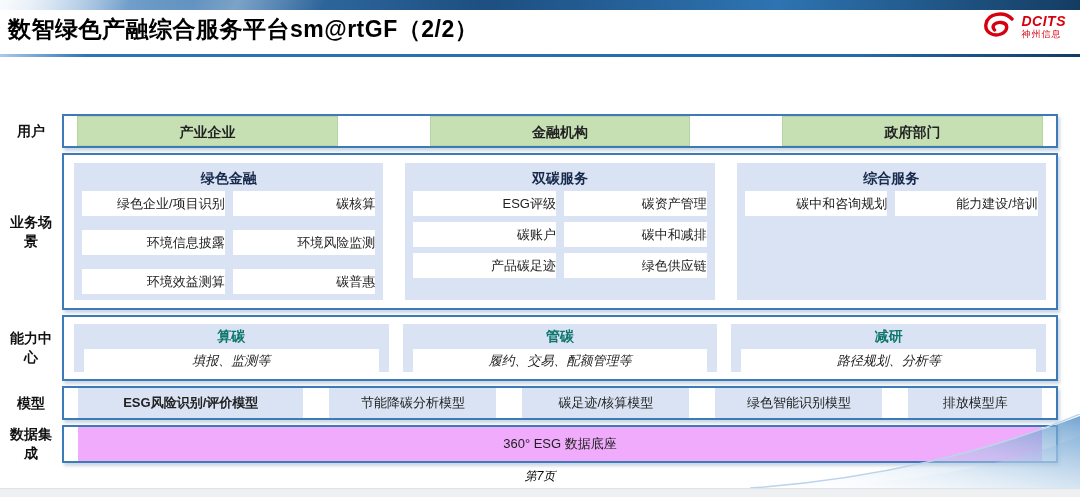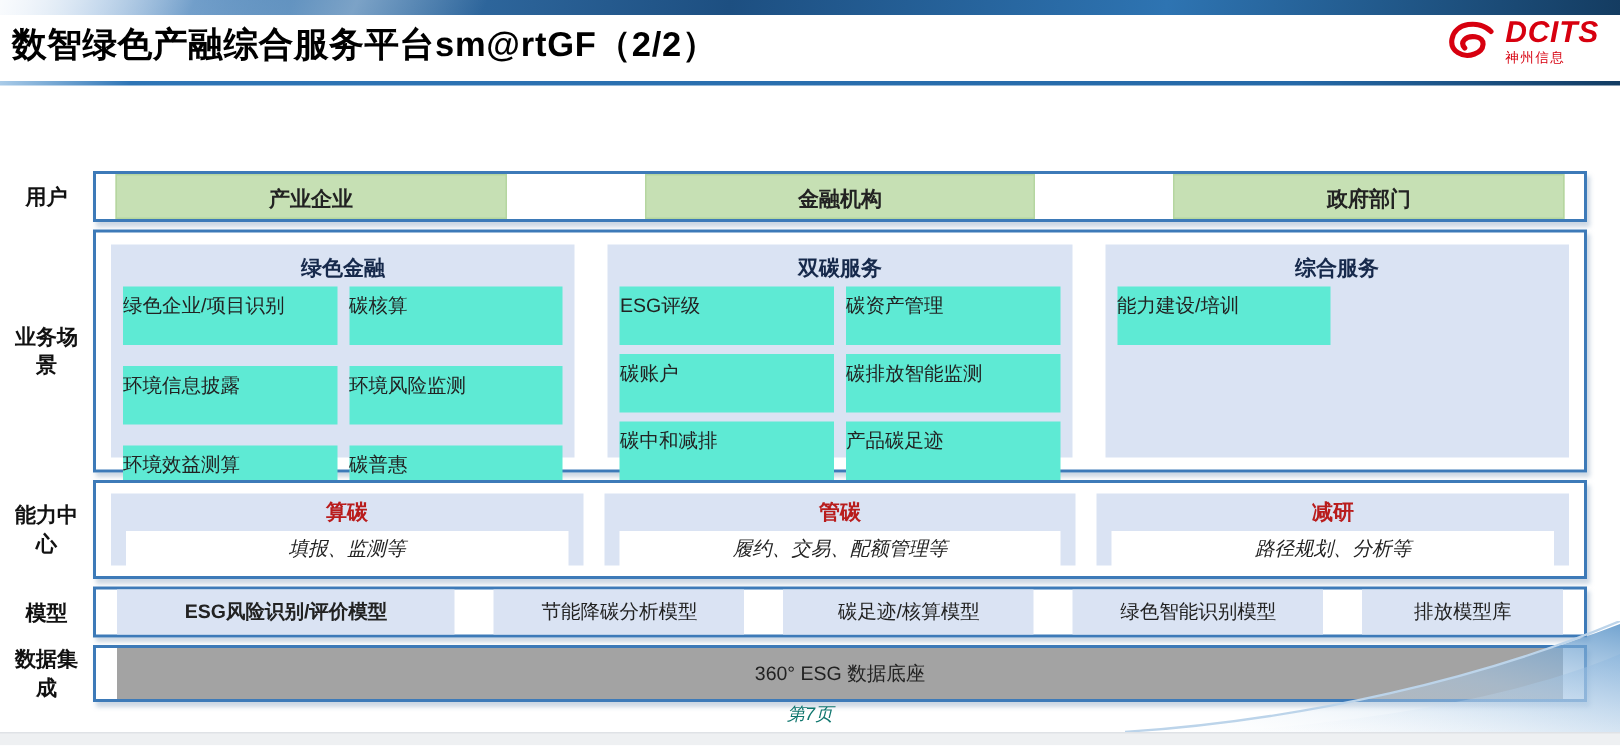--- a/index.html
+++ b/index.html
@@ -10,21 +10,21 @@
   .top-bar { position:absolute; top:0; left:0; width:100%; height:10px;
     background:linear-gradient(100deg,#e8f0f9 0%,#a9c6e4 6%,#3a77b0 18%,#1d4f81 45%,#2e74b2 72%,#143c61 100%); }
   .top-bar:after { content:""; position:absolute; left:0; top:0; width:100%; height:100%;
     background:linear-gradient(115deg, rgba(255,255,255,.75) 0%, rgba(255,255,255,0) 12%, rgba(255,255,255,.35) 22%, rgba(255,255,255,0) 30%); }
 
   
   .header { position:absolute; top:10px; left:0; right:0; height:45px; }
   .title { position:absolute; left:8px; top:4px; font-size:23px; font-weight:bold; color:#000; letter-spacing:.5px; white-space:nowrap; }
   .logo { position:absolute; right:14px; top:2px; display:flex; align-items:center; gap:4px; }
   .logo-text { display:flex; flex-direction:column; line-height:1; }
-  .logo-brand { color:#d7000f; font-weight:bold; font-style:italic; font-size:20px; letter-spacing:.5px; }
+  .logo-brand { color:#d7000f; font-weight:bold; font-style:italic; font-size:14px; letter-spacing:.5px; }
   .logo-company { color:#d7000f; font-size:9px; margin-top:2px; letter-spacing:1px; }
 
   .divider { position:absolute; top:54px; left:0; width:100%; height:3px;
     background:linear-gradient(90deg,#a9cbe8 0%,#2e75b6 8%,#2569a8 80%,#123c63 100%); }
 
   
   .diagram { position:absolute; top:66px; left:0; right:22px; height:393px;
     display:flex; flex-direction:column; gap:5px; }
   .row { display:flex; }
   .row-label { width:62px; display:flex; align-items:center; justify-content:center;
@@ -40,44 +40,44 @@
 
   
   .row-scenarios { height:162px; }
   .scenarios-box { display:flex; gap:22px; padding:8px 10px; }
   .panel { flex:1; background:#dae3f3; padding:4px 8px 6px; display:flex; flex-direction:column; }
   .panel-title { text-align:center; font-weight:bold; font-size:14px; color:#16294b; height:22px; line-height:22px; }
   .panel-grid { display:grid; grid-template-columns:1fr 1fr; column-gap:8px; margin-top:2px; }
   .grid-loose { row-gap:14px; }
   .grid-tight { row-gap:6px; }
   .grid-single { row-gap:0; align-content:start; }
-  .item { background:#5eead4; height:39px; line-height:25px; text-align:left; font-size:13px; color:#222; }
+  .item { background:#ffffff; height:25px; line-height:25px; text-align:right; font-size:13px; color:#222; }
 
   
   .row-capability { height:66px; }
   .capability-box { display:flex; gap:14px; padding:7px 10px; }
   .cap-panel { flex:1; background:#dae3f3; padding:4px 10px 6px; display:flex; flex-direction:column; gap:3px; }
-  .cap-title { text-align:center; font-weight:bold; font-size:14px; color:#b91c1c; }
+  .cap-title { text-align:center; font-weight:bold; font-size:14px; color:#0f766e; }
   .cap-desc { background:#fff; text-align:center; font-style:italic; font-size:13px; height:24px; line-height:24px; color:#222; }
 
   
   .row-models { height:46px; }
   .models-box { display:flex; gap:26px; padding:0 14px; align-items:center; }
   .model-box { flex:1; background:#dae3f3; height:30px; line-height:30px; text-align:center; font-size:13px; color:#222; }
   .model-box.m0 { flex:1.35;font-weight:bold; }
   .model-box.m4 { flex:0.8; }
 
   
   .row-data { height:67px; }
   .data-box { display:flex; align-items:center; padding:0 14px; }
-  .data-base-box { flex:1; background:#a3a3a3; height:34px; line-height:34px; text-align:center; font-size:13px; color:#222; }
+  .data-base-box { flex:1; background:#f0abfc; height:34px; line-height:34px; text-align:center; font-size:13px; color:#222; }
 
   
   .footer-page { position:absolute; bottom:12px; left:0; width:100%; text-align:center;
-    font-size:12px; font-style:italic; color:#0f766e; }
+    font-size:12px; font-style:italic; color:#000000; }
   .bottom-bar { position:absolute; bottom:0; left:0; width:100%; height:9px;
     background:#eef0f2; border-top:1px solid #dfe2e6; }
   .swoosh { position:absolute; right:0; bottom:8px; pointer-events:none; }
 </style>
 </head>
 <body>
 
 <div class="slide">
 
   <div class="top-bar"></div>
@@ -123,30 +123,30 @@
             <div class="item">碳普惠</div>
           </div>
         </div>
 
         <div class="panel">
           <div class="panel-title">双碳服务</div>
           <div class="panel-grid grid-tight">
             <div class="item">ESG评级</div>
             <div class="item">碳资产管理</div>
             <div class="item">碳账户</div>
-            <div class="item">碳排放智能监测</div>
             <div class="item">碳中和减排</div>
             <div class="item">产品碳足迹</div>
             <div class="item">绿色供应链</div>
           </div>
         </div>
 
         <div class="panel">
           <div class="panel-title">综合服务</div>
           <div class="panel-grid grid-single">
+            <div class="item">碳中和咨询规划</div>
             <div class="item">能力建设/培训</div>
           </div>
         </div>
 
       </div>
     </div>
 
     <div class="row row-capability">
       <div class="row-label">能力中心</div>
       <div class="row-box capability-box">

